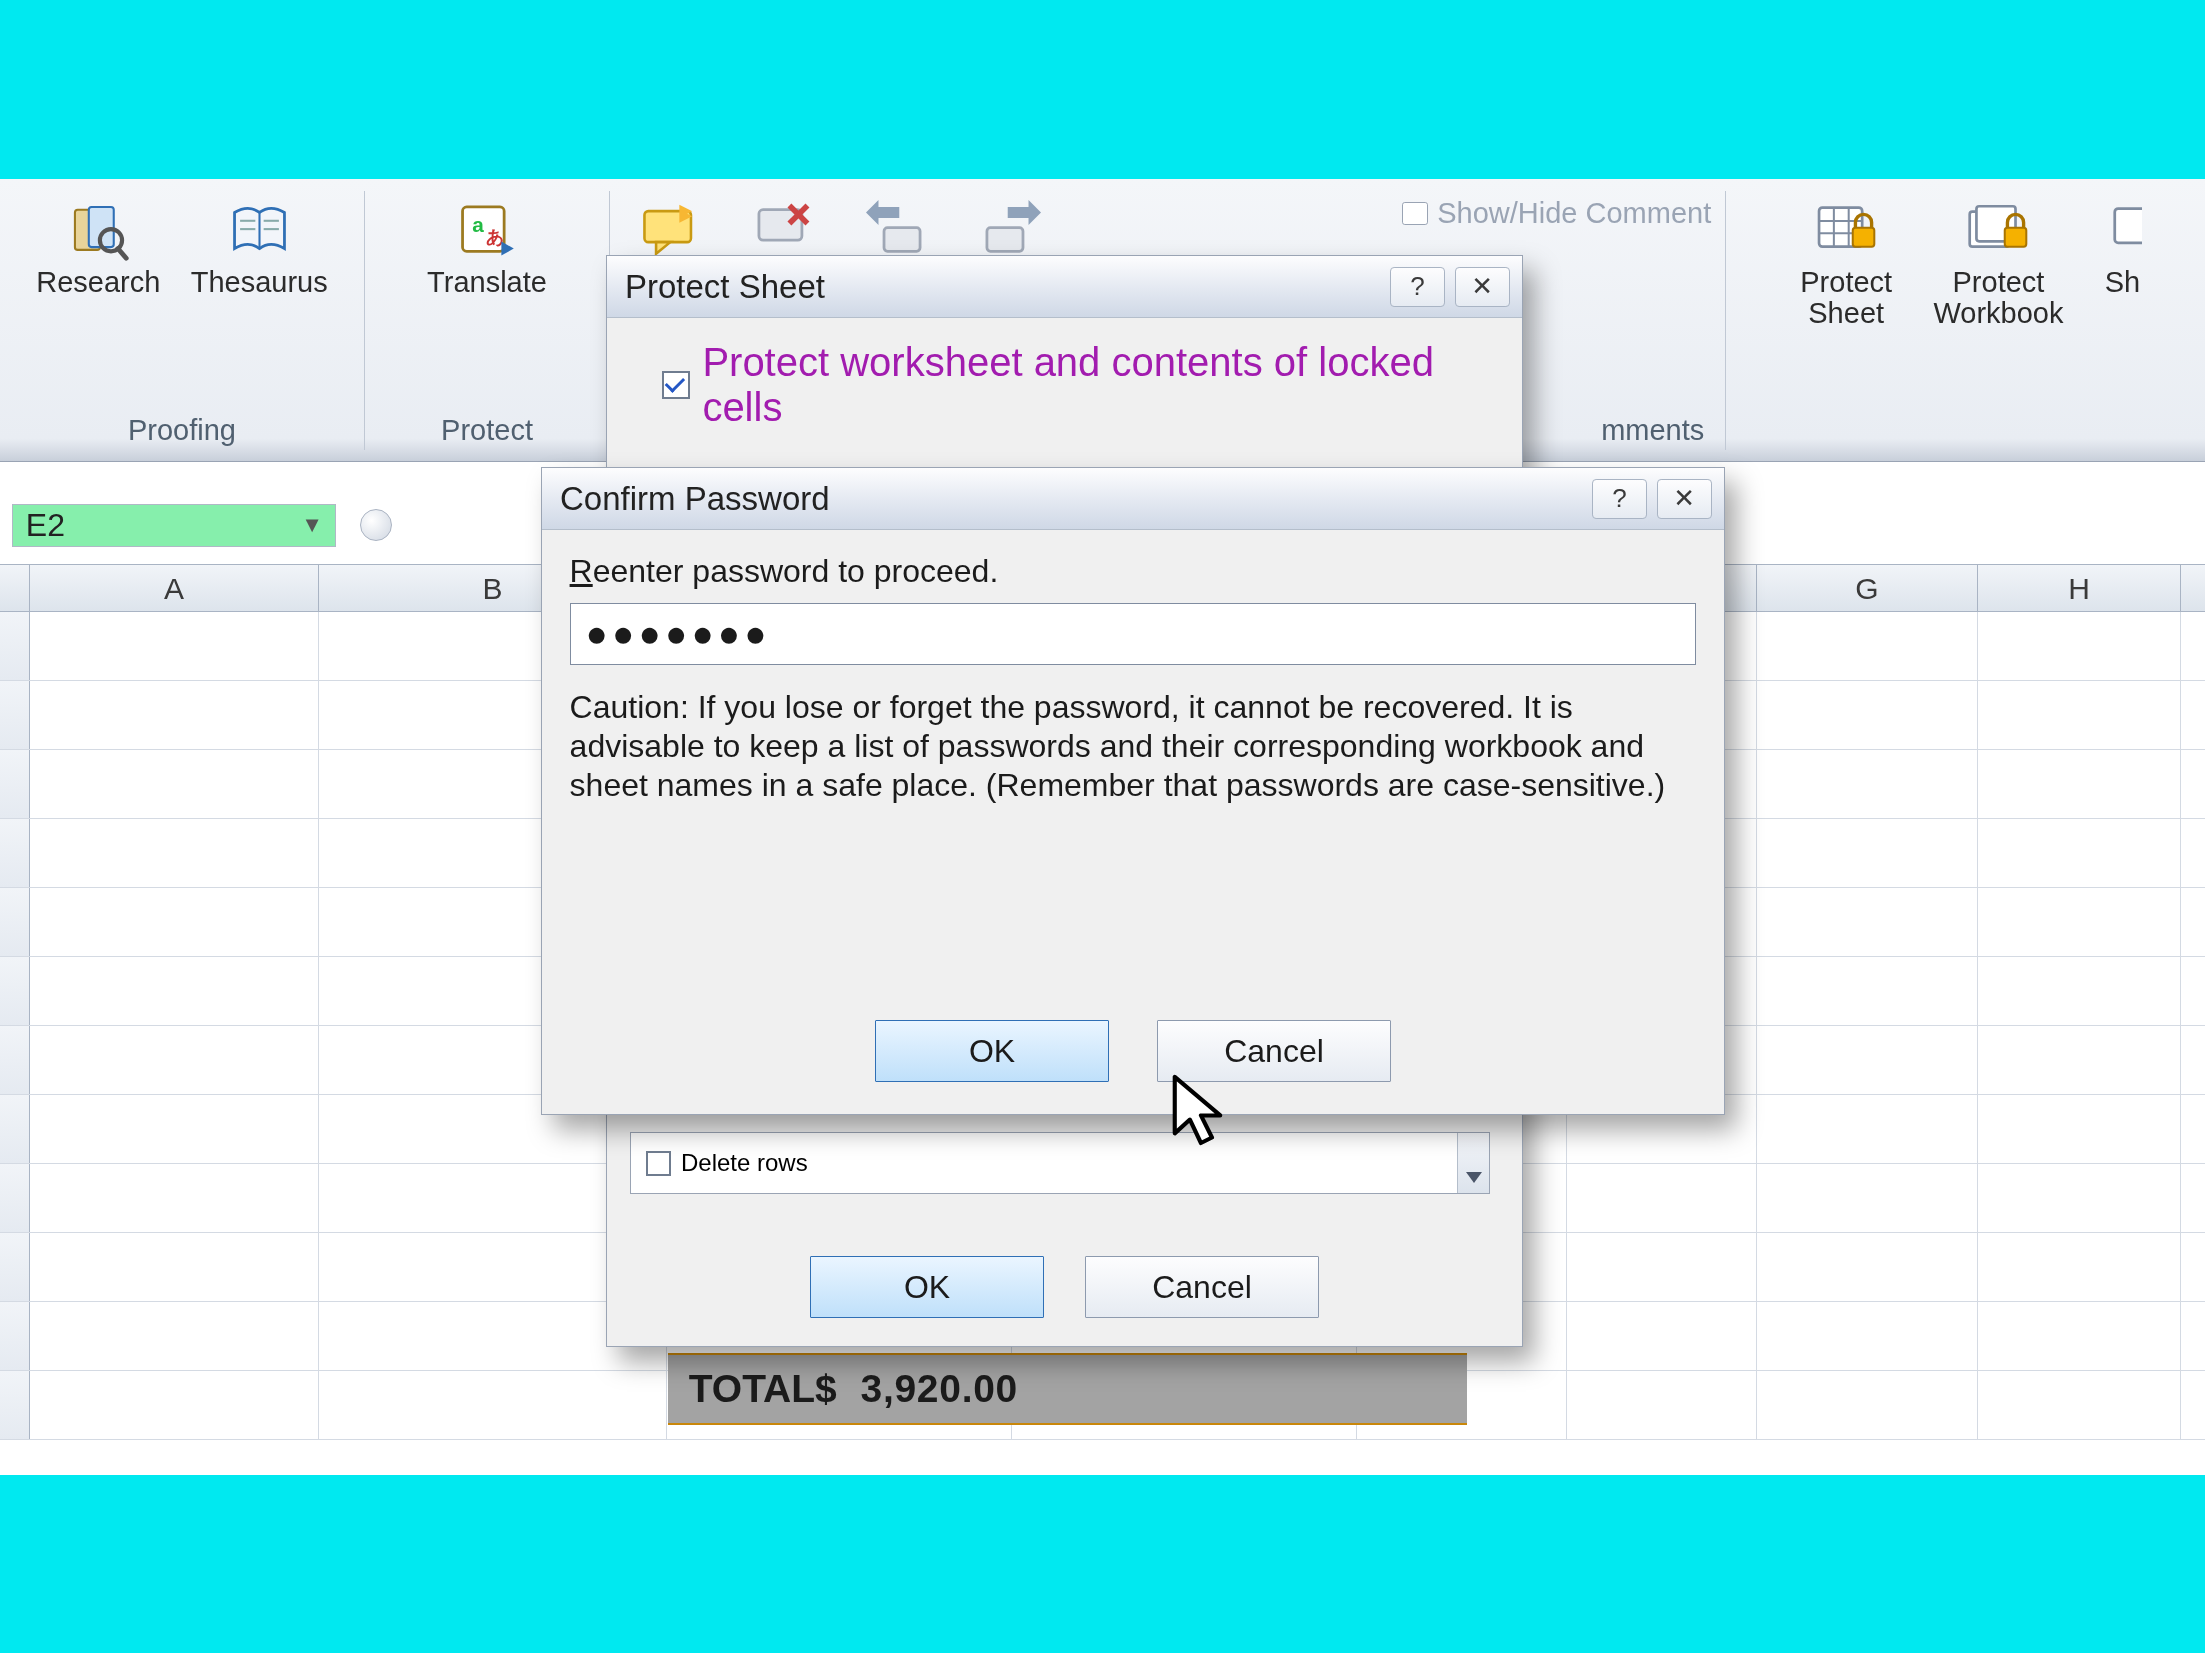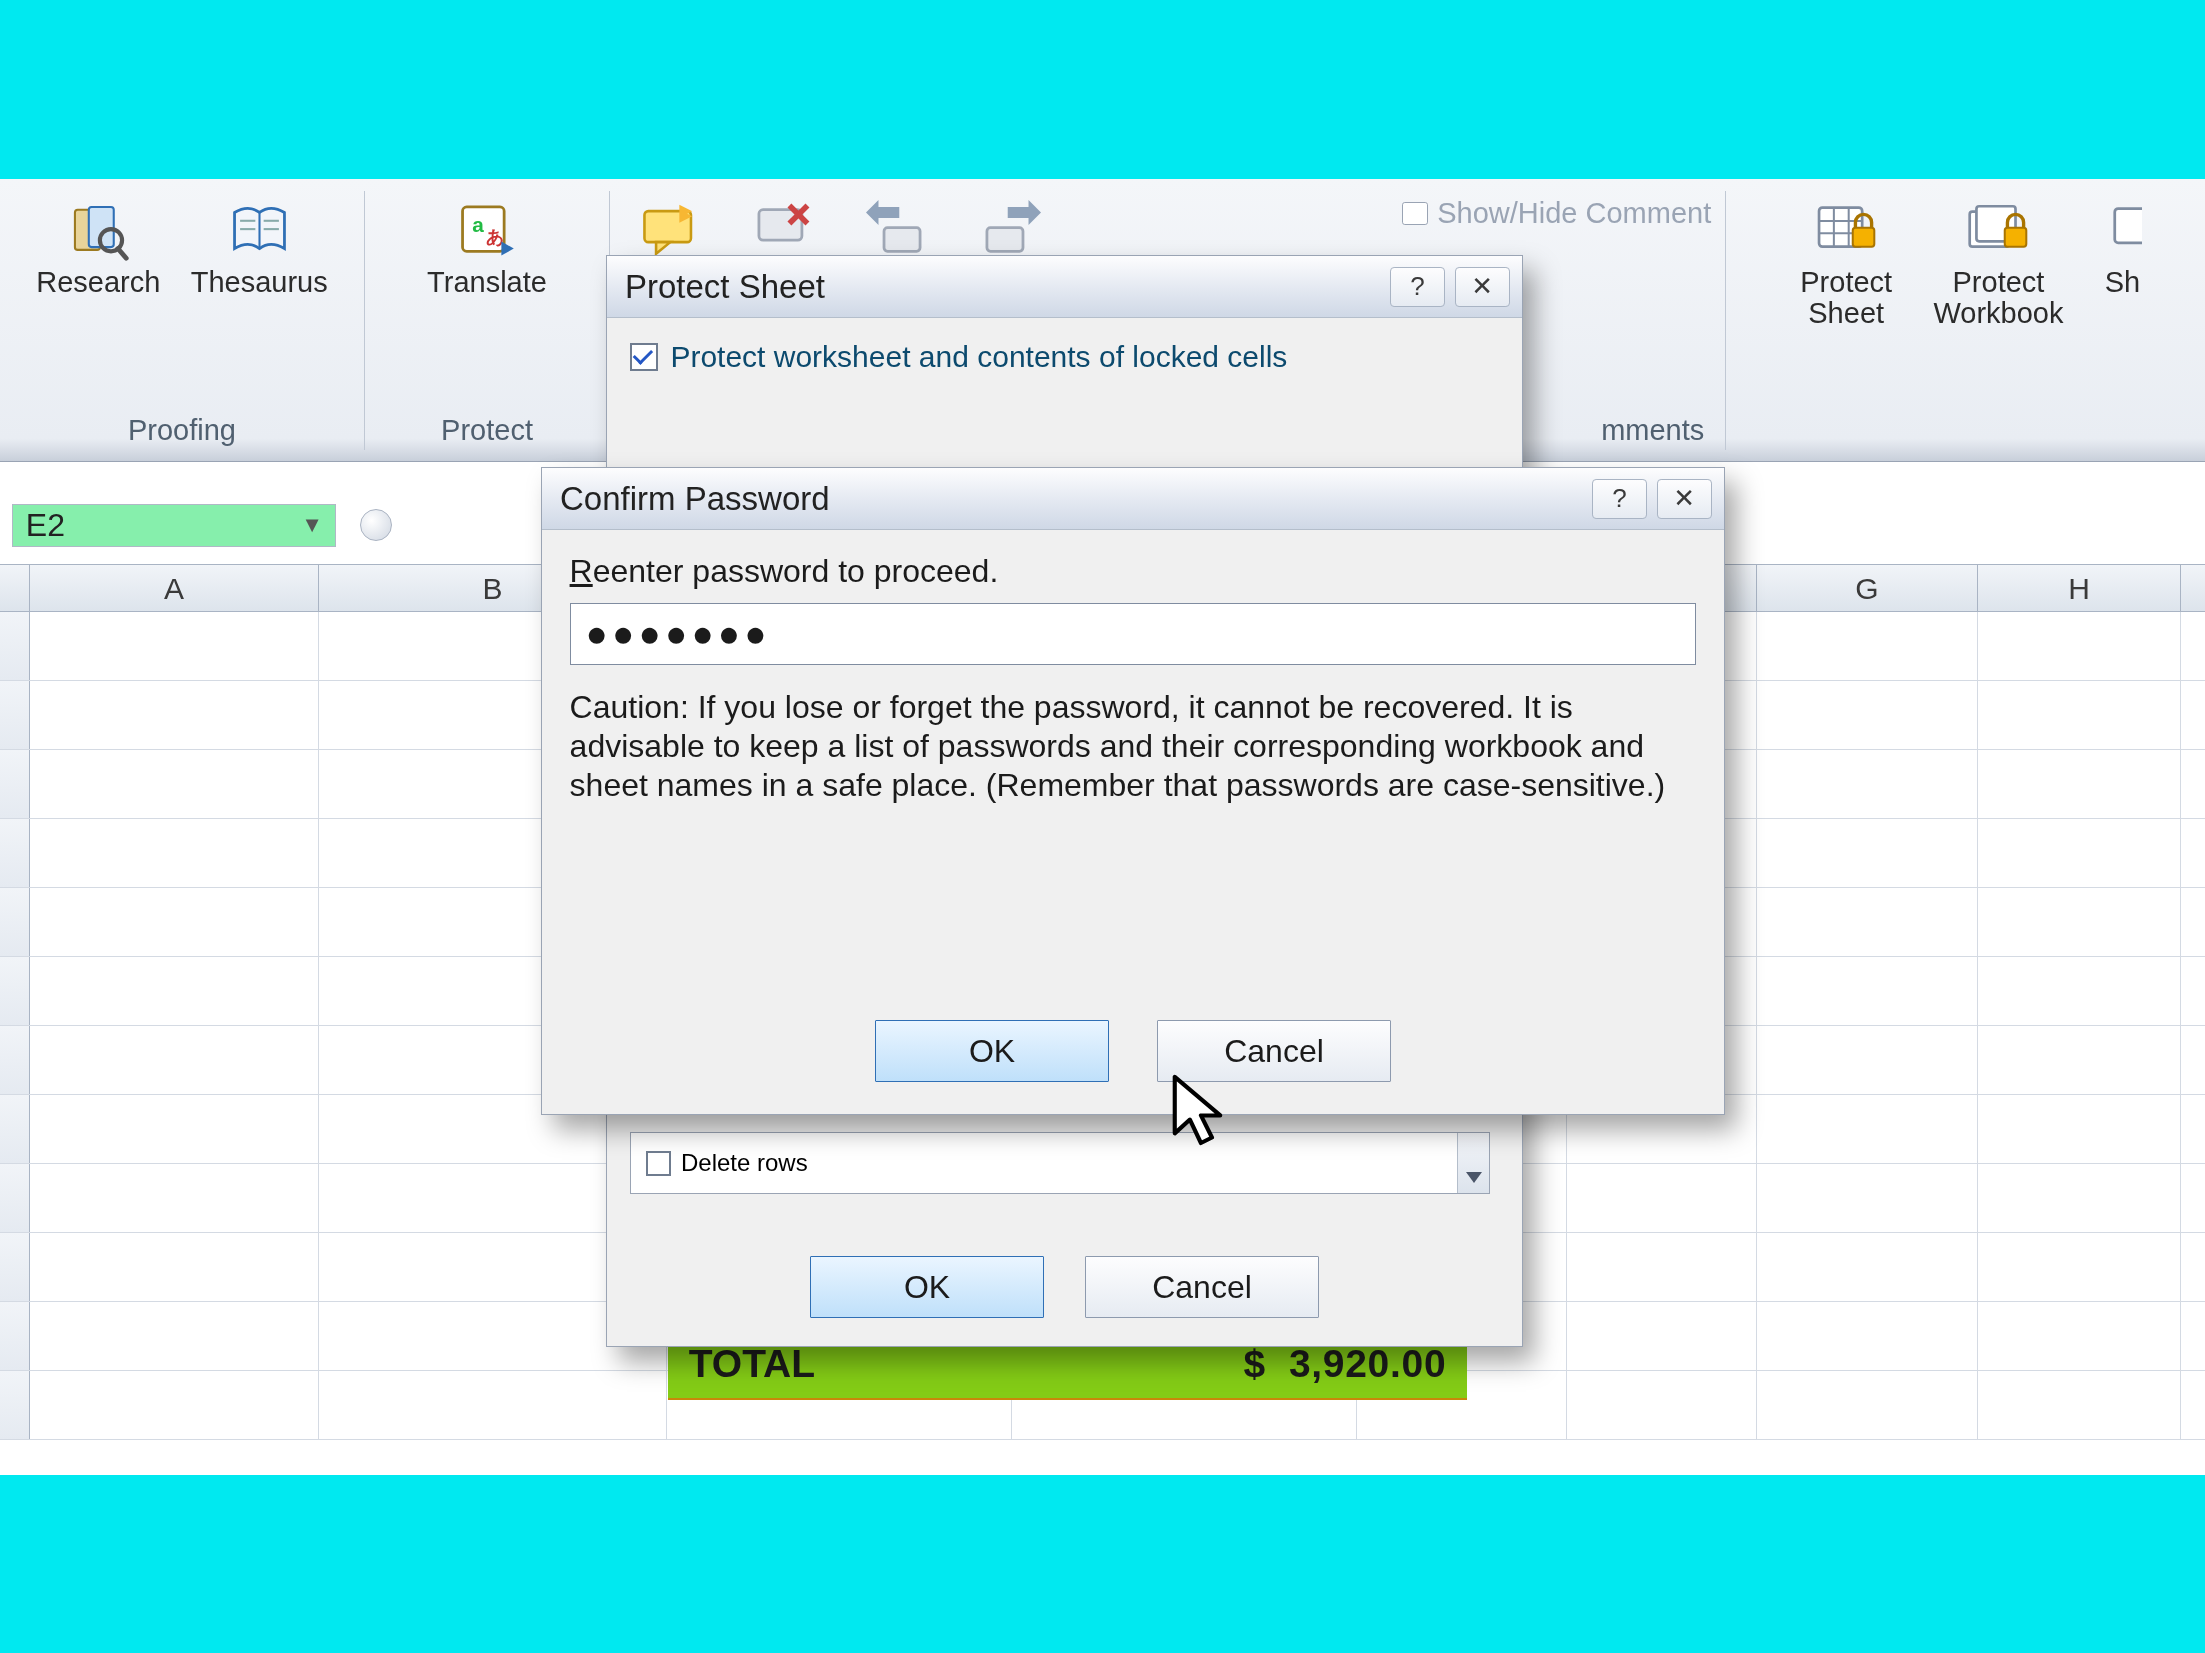--- a/index.html
+++ b/index.html
@@ -110,25 +110,25 @@
     height:69px; border-bottom:1.4px solid #D4DAE3; display:flex;
   }
   .rowhead { width:30px; border-right:1.4px solid #A9B4C4; background:linear-gradient(#F1F4F8,#E5EAF1);}
   .cell { border-right:1.4px solid #D4DAE3; }
 
   .colA{width:289px;} .colB{width:348px;} .colC{width:345px;} .colD{width:345px;}
   .colE{width:210px;} .colF{width:190px;} .colG{width:221px;} .colH{width:203px;}
 
   
   .total-band {
-    position:absolute; left:668px; top:1149px;
+    position:absolute; left:668px; top:1174px;
     width:799px; height:72px;
-    background:#84cc16;
+    background:#a3a3a3;
     border-top:2.1px solid #C9870A; border-bottom:2.1px solid #C9870A;
-    display:flex; align-items:center; justify-content:space-between;
+    display:flex; align-items:center; 
     padding:0 20.7px;
     font-size:39px; font-weight:700; color:#1b1b1b;
   }
   .total-band .amount { letter-spacing:0.7px; }
 
   
   .dialog {
     position:absolute;
     background:#F0F0F0;
     border:1.4px solid #9AA4B4;
@@ -145,21 +145,21 @@
   .dlg-titlebar .title { flex:1; }
   .tb-btn {
     width:55px; height:40px; margin-left:9.6px;
     border:1.4px solid #A9B4C4; border-radius:4.1px;
     background:linear-gradient(#FDFDFE,#E6EBF2);
     display:flex;align-items:center;justify-content:center;
     font-size:26px; color:#3a3a3a;
   }
 
   .protect-sheet { left:606px; top:76px; width:917px; height:1092px; }
-  .ps-body { padding: 22px 23.4px; font-size:30px; color:#0c4a6e; }
+  .ps-body { padding: 22px 23.4px; font-size:40px; color:#a21caf;margin-left:32px; }
   .ps-check { display:flex; align-items:center; gap:12.4px; margin-bottom: 18px; }
   .chk {
     width:27.6px; height:27.6px; border:2.1px solid #6f7c8f; background:#fff;
     display:flex;align-items:center;justify-content:center; flex:0 0 auto;
   }
   .chk.checked::after{
     content:""; width:15px; height:8.3px;
     border-left:3.4px solid #2457c5; border-bottom:3.4px solid #2457c5;
     transform: rotate(-45deg) translate(0.7px,-2.1px);
   }

